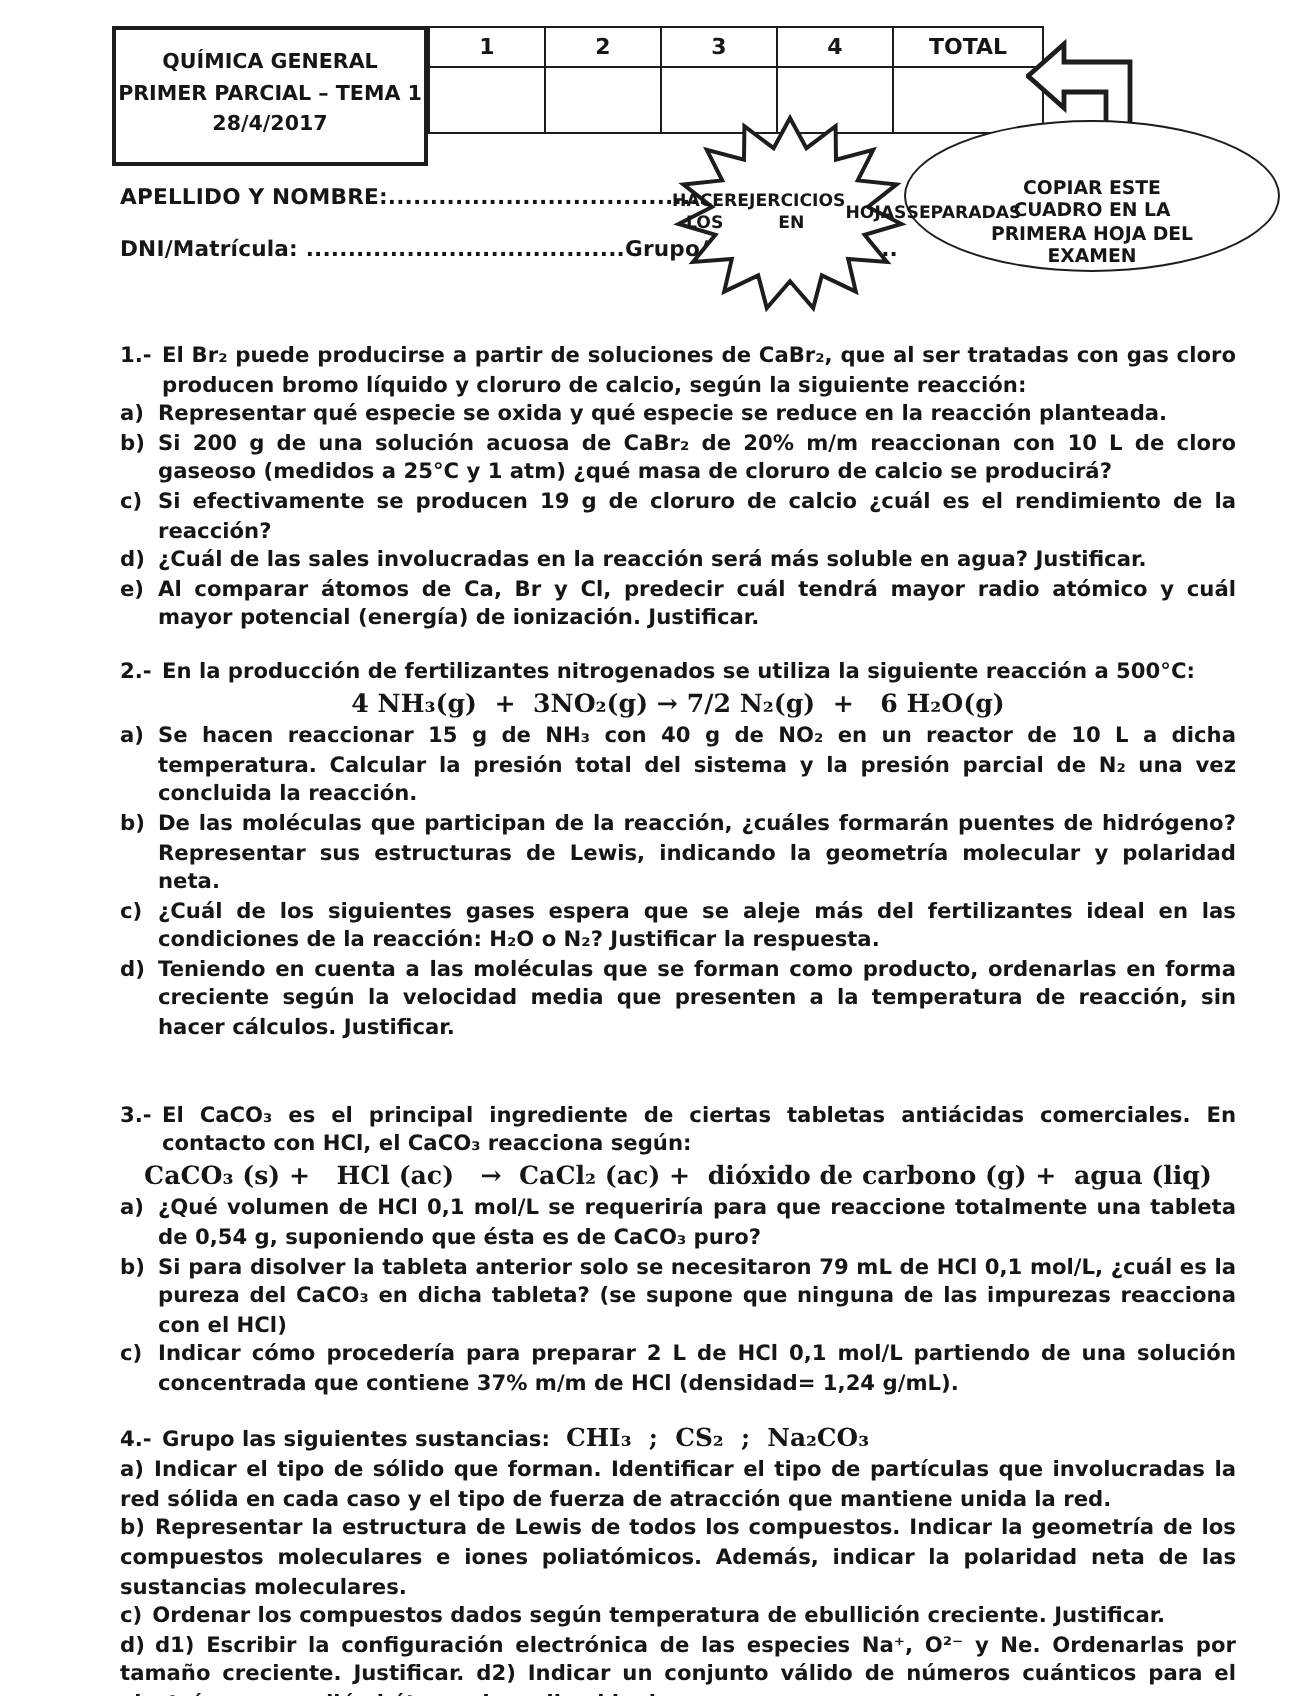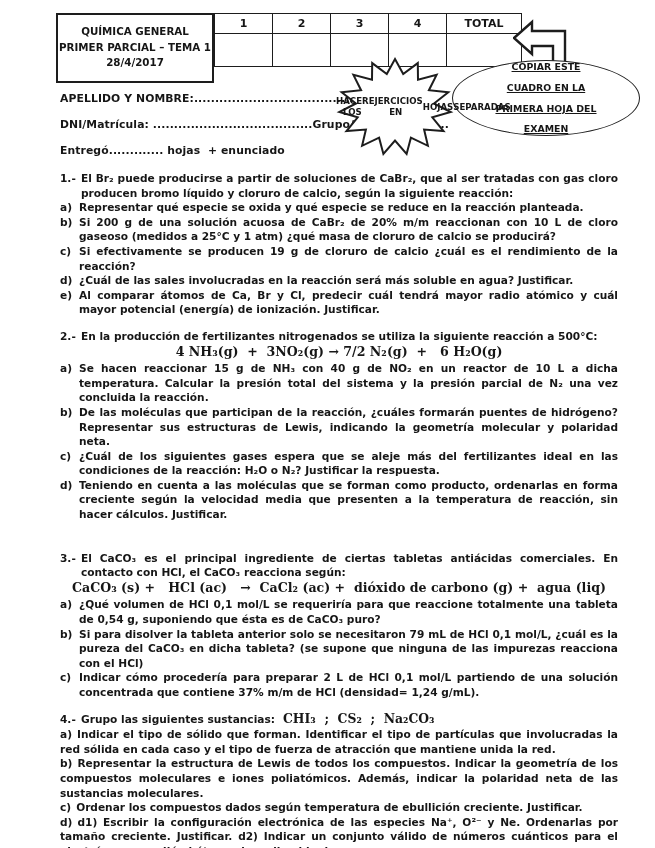--- a/index.html
+++ b/index.html
@@ -25,22 +25,22 @@
     position:absolute; left:336px; top:56px; width:118px; height:102px; z-index:3;
   }
   .burst .burst-text {
     position:absolute; left:0; top:0; width:100%; height:100%;
     display:flex; justify-content:space-between; align-items:center;
     font-size:8.6px; line-height:10.8px; text-align:center;
   }
   .oval {
     position:absolute; left:452px; top:60px; width:188px; height:76px; z-index:2;
     border:1.7px solid #1d1d1d; border-radius:50%; box-sizing:border-box;
-    display:flex; flex-direction:column; justify-content:space-between; align-items:center;
-    font-size:9.4px; line-height:11.6px; text-align:center; background:#fff;text-decoration:underline;
+    display:flex; flex-direction:column; justify-content:flex-end; align-items:center;
+    font-size:9.4px; line-height:11.6px; text-align:center; background:#fff;
   }
   .field-line {
     position:absolute; left:60px; font-size:10.8px; white-space:pre; z-index:1;
     letter-spacing:0.1px;
   }
   .fl-name    { top:92px; }
   .fl-dni     { top:118px; }
   .fl-entrego { top:144px; }
   
   .content { position:absolute; left:60px; top:171px; width:558px; font-size:10.6px; line-height:14.6px; }
@@ -94,21 +94,20 @@
     </table>
 
   <div class="score-arrow">
     <svg width="57" height="53" viewBox="0 0 57 53">
       <polygon points="1,20 19,4 19,13 52,13 52,50 40,50 40,28 19,28 19,36" fill="#ffffff" stroke="#1d1d1d" stroke-width="2.4"></polygon>
     </svg>
   </div>
 
   <div class="field-line fl-name">APELLIDO Y NOMBRE:........................................................</div>
   <div class="field-line fl-dni">DNI/Matrícula: ......................................Grupo/ALIAS:.............</div>
-  <div class="field-line fl-entrego">Entregó............. hojas  + enunciado</div>
 
   <div class="burst">
     <svg width="118" height="102" viewBox="0 0 118 102">
       <polygon fill="#ffffff" stroke="#1d1d1d" stroke-width="2" points="59.0,3.0 67.2,18.1 81.8,7.1 82.0,23.8 100.6,18.9 92.9,34.2 112.3,36.2 98.0,47.5 114.7,56.0 96.3,61.4 107.5,75.0 88.1,73.5 91.9,89.8 74.9,81.7 70.6,98.0 59.0,84.6 47.4,98.0 43.1,81.7 26.1,89.8 29.9,73.5 10.5,75.0 21.7,61.4 3.3,56.0 20.0,47.5 5.7,36.2 25.1,34.2 17.4,18.9 36.0,23.8 36.2,7.1 50.8,18.1"></polygon>
     </svg>
     <div class="burst-text">
       <span>HACER LOS</span>
       <span>EJERCICIOS EN</span>
       <span>HOJAS</span>
       <span>SEPARADAS</span>

